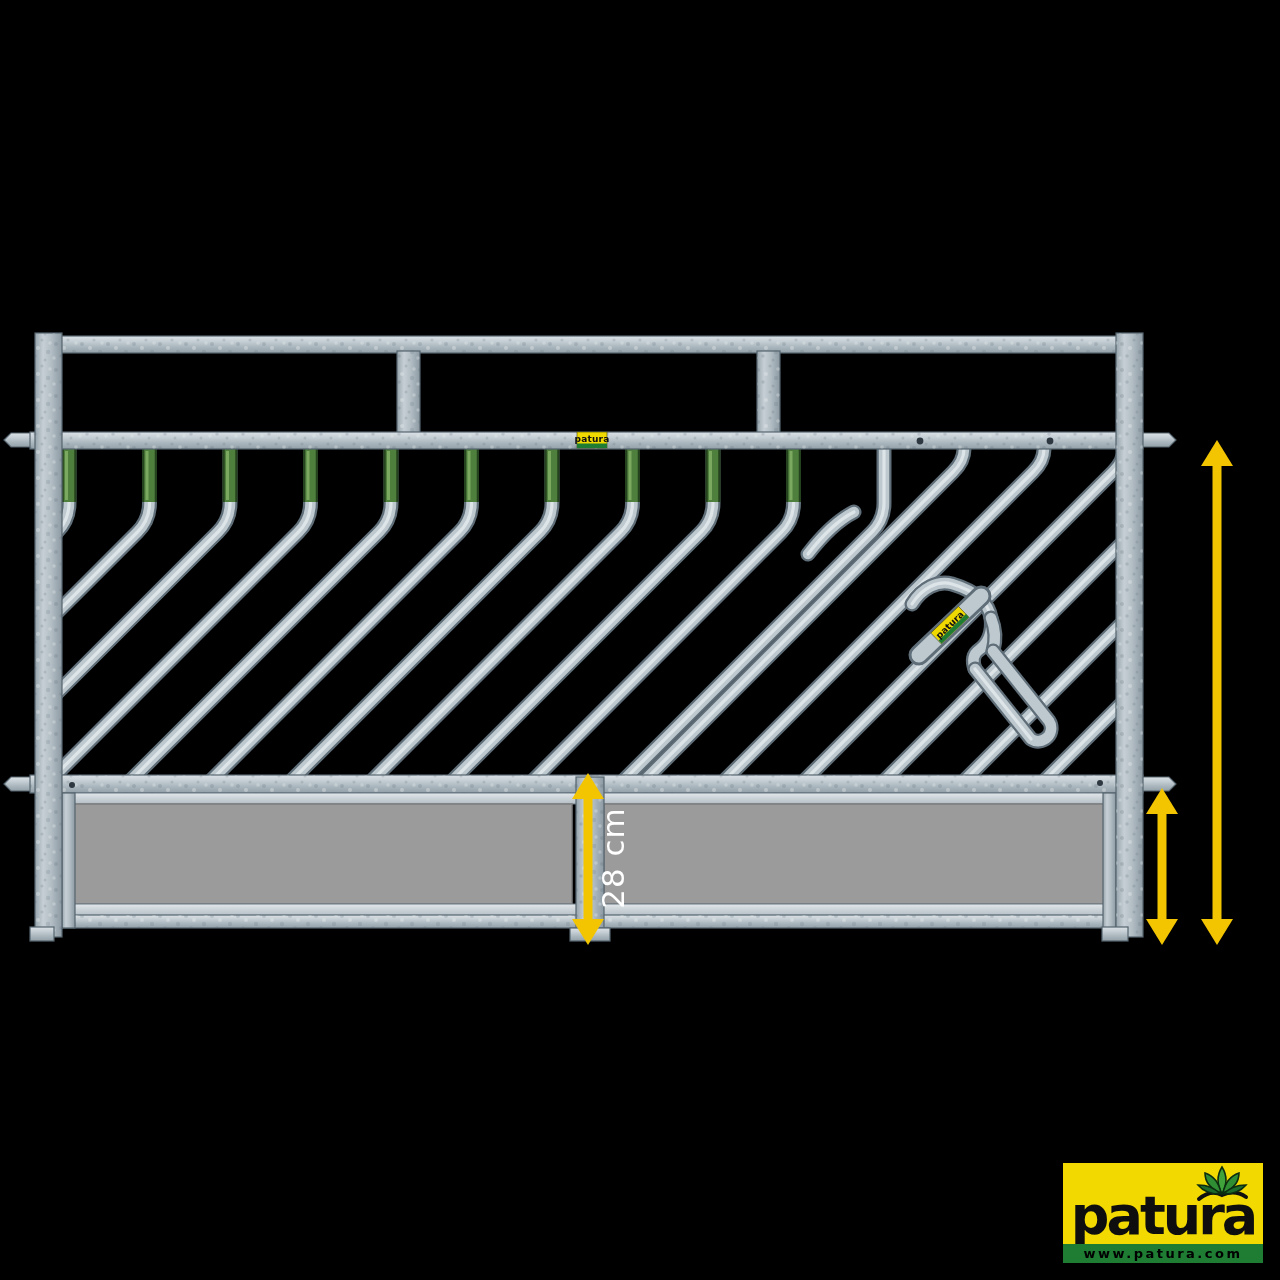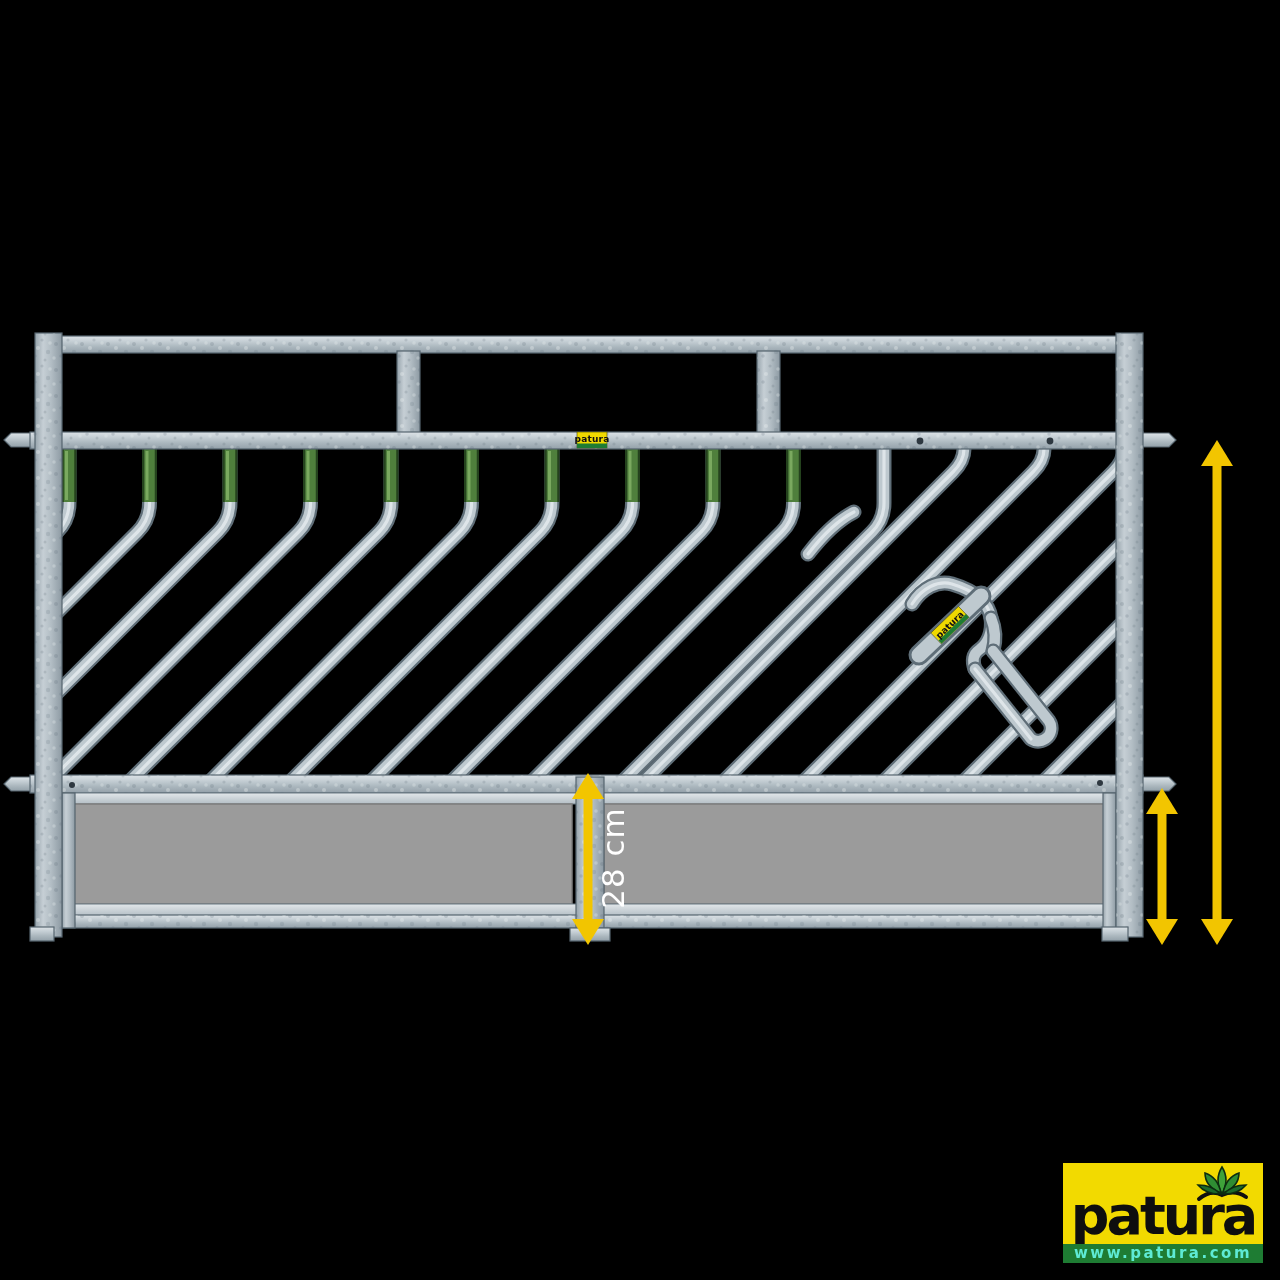--- a/index.html
+++ b/index.html
@@ -29,21 +29,21 @@
 
   .sticker-bg{fill:#f0d900;stroke:#4a4a00;stroke-width:.6;}
   .sticker-green{fill:#1e7c33;}
   .sticker-txt{fill:#111;font-size:9px;font-weight:bold;letter-spacing:.2px;}
 
   
   .logo{position:absolute;left:1063px;top:1163px;width:200px;height:100px;background:#f2da00;}
   .logo-word{position:absolute;left:0;right:0;bottom:20px;text-align:center;
              font-size:54px;font-weight:bold;letter-spacing:-3px;color:#0e0e0e;line-height:1;}
   .logo-web{position:absolute;left:0;right:0;bottom:0;height:19px;background:#1e7c33;
-            color:#5eead4;font-size:15px;font-weight:bold;letter-spacing:2.5px;
+            color:#000000;font-size:13px;font-weight:bold;letter-spacing:2.5px;
             text-align:center;line-height:19px;}
   .logo-leaves{position:absolute;right:14px;top:2px;width:54px;height:42px;}
 </style>
 </head>
 <body>
 
 <div class="canvas">
 
 <svg width="1280" height="1280" viewBox="0 0 1280 1280" xmlns="http://www.w3.org/2000/svg">
   <defs>

